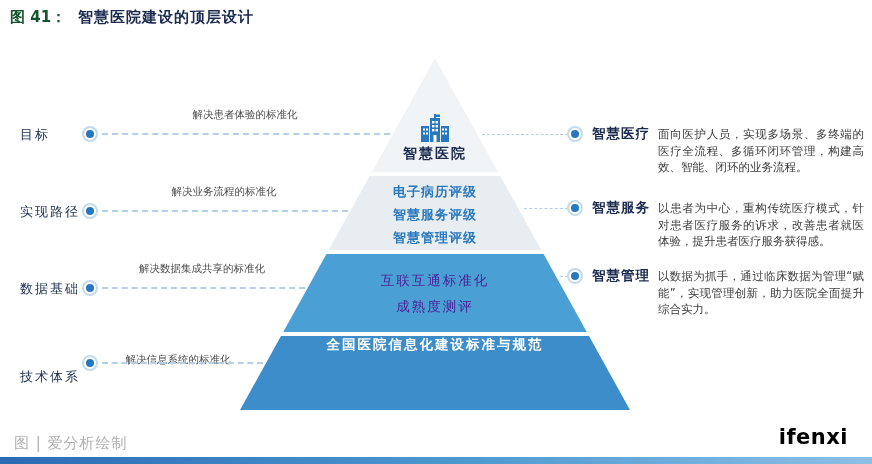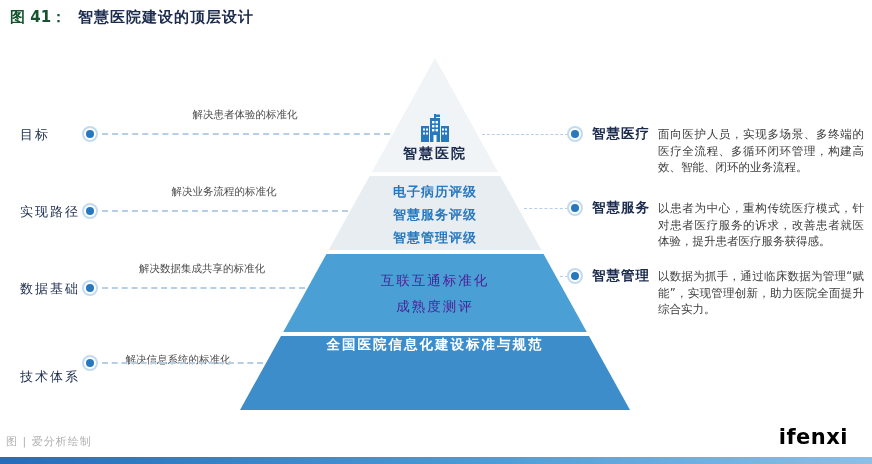--- a/index.html
+++ b/index.html
@@ -43,21 +43,21 @@
   .band3 .line { font-size: 13.5px; font-weight: normal; color: #4c1d95; line-height: 26px; letter-spacing: 2px; }
   .band4 .line { font-size: 13.5px; font-weight: bold; color: #ffffff; letter-spacing: 2px; }
   .hosp-icon { line-height: 0; }
 
   
   .conn { position: absolute; height: 0; border-top: 1px dashed #b5cfe8; }
   .r-label { position: absolute; font-size: 13.5px; font-weight: bold; color: #1b2b4e; letter-spacing: 1px; white-space: nowrap; }
   .r-desc { position: absolute; width: 206px; font-size: 11.5px; line-height: 1.45; color: #3c3c3c; text-align: justify; }
 
   
-  .source { position: absolute; left: 6px; top: 434px; font-size: 11px; color: #b0b0b0; letter-spacing: 1px; text-align: center; }
+  .source { position: absolute; left: 14px; top: 434px; font-size: 15px; color: #b0b0b0; letter-spacing: 1px; text-align: center; }
   .logo { position: absolute; right: 24px; top: 425px; font-size: 21px; font-weight: bold; color: #000000; letter-spacing: 0.5px; }
   .bottom-bar {
     position: absolute; left: 0; bottom: 0; width: 100%; height: 7px;
     background: linear-gradient(to right, #2a6cb4, #4f9ad2 55%, #8dbfe5);
   }
 </style>
 </head>
 <body>
 
 <div id="canvas">

